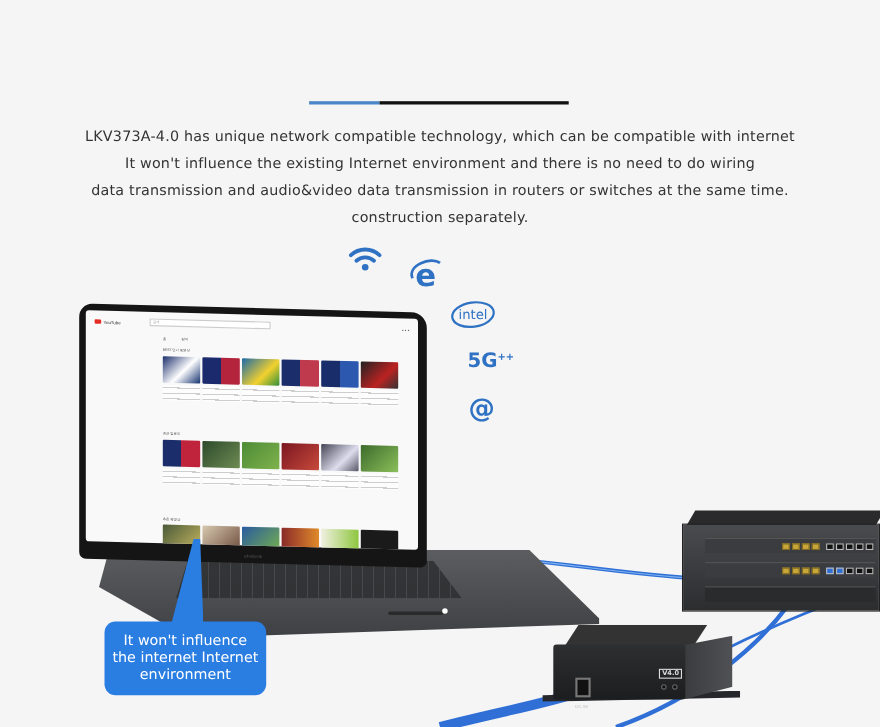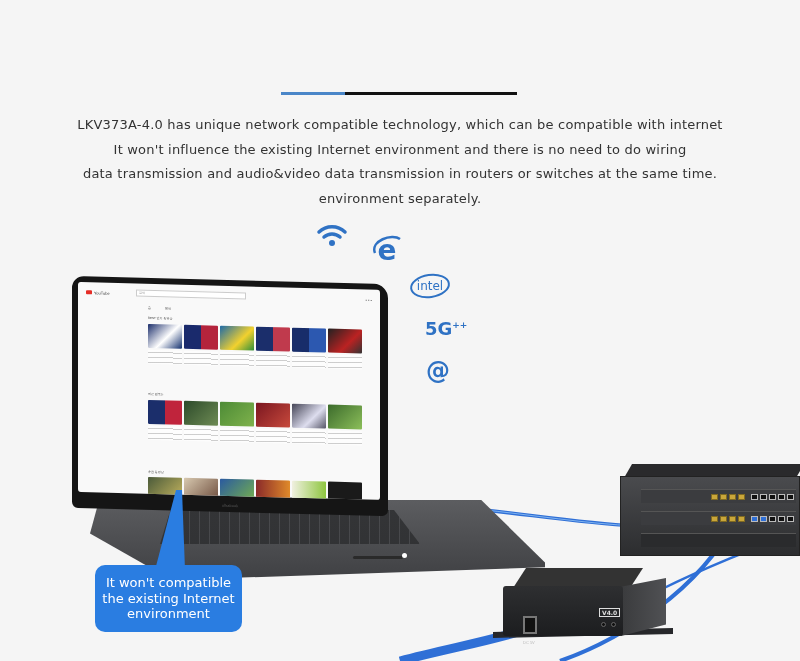--- a/index.html
+++ b/index.html
@@ -117,21 +117,21 @@
 <h1 class="headline">
 </h1>
 
 <div class="divider blue"></div>
 <div class="divider black"></div>
 
 <div class="desc">
   <p>LKV373A-4.0 has unique network compatible technology, which can be compatible with internet</p>
   <p>It won't influence the existing Internet environment and there is no need to do wiring</p>
   <p>data transmission and audio&amp;video data transmission in routers or switches at the same time.</p>
-  <p>environment separately.</p>
+  <p>construction separately.</p>
 </div>
 
 <div class="icon wifi">
   <svg width="32" height="26" viewBox="0 0 32 26">
     <path d="M3 10 A19 19 0 0 1 29 10" stroke="#2f72c4" stroke-width="3.5" fill="none" stroke-linecap="round"></path>
     <path d="M8 15 A12 12 0 0 1 24 15" stroke="#2f72c4" stroke-width="3.5" fill="none" stroke-linecap="round"></path>
     <circle cx="16" cy="21" r="3" fill="#2f72c4"></circle>
   </svg>
 </div>
 <div class="icon ie">
@@ -263,16 +263,16 @@
     <div class="dc-jack"></div>
     <div class="dc-label">DC 5V</div>
     <div class="v40">V4.0</div>
     <div class="ext-led" style="left:98px;top:36px"></div>
     <div class="ext-led" style="left:108px;top:36px"></div>
   </div>
 </div>
 
 <div class="callout-tail"></div>
 <div class="callout">
-  <div>It won't compatible</div>
-  <div>the existing Internet</div>
+  <div>It won't influence</div>
+  <div>the internet Internet</div>
   <div>environment</div>
 </div>
 
 </body></html>

